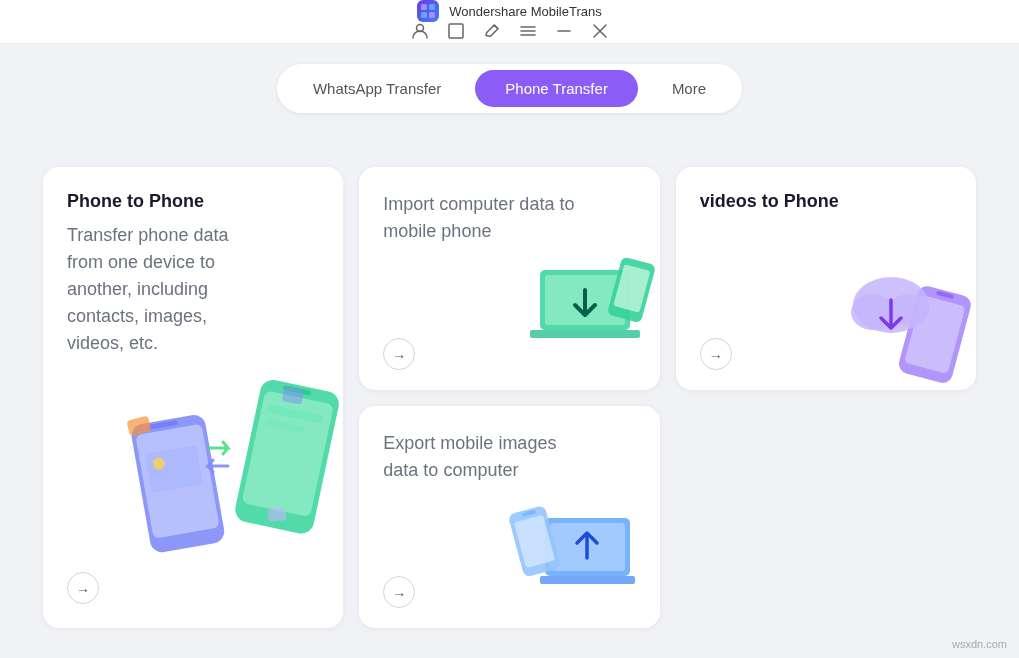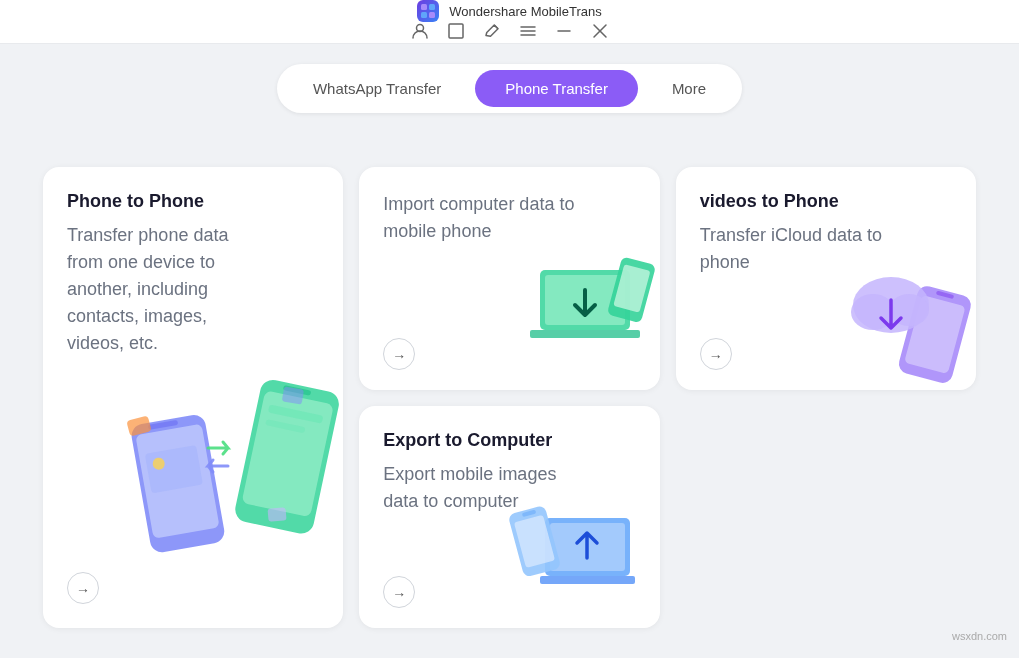--- a/index.html
+++ b/index.html
@@ -166,21 +166,21 @@
       right: 10px;
       width: 140px;
       height: 130px;
     }
 
     
     svg { overflow: visible; }
 
     .watermark {
       position: fixed;
-      bottom: 16px;
+      bottom: 8px;
       right: 12px;
       font-size: 11px;
       color: #aaa;
     }
   </style>
 </head>
 <body>
 
 <div class="title-bar">
   <div class="title-bar-left">
@@ -301,21 +301,20 @@
             <rect x="5" y="5" width="35" height="60" rx="6" fill="#34d399" opacity="0.9"></rect>
             <rect x="9" y="12" width="27" height="43" rx="3" fill="#d1fae5" opacity="0.7"></rect>
           </g>
         </svg>
       </div>
       <div class="card-arrow" style="margin-top: auto; position: absolute; bottom: 20px; left: 24px;">→</div>
     </div>
 
     <div class="card">
       <div class="card-title">videos to Phone</div>
-      <div class="card-desc">Transfer iCloud data to phone</div>
 
       <div class="icloud-img">
         <svg width="150" height="130" viewBox="0 0 150 130">
 
           <g transform="translate(60, 30) rotate(15, 40, 60)">
             <rect x="10" y="10" width="55" height="90" rx="10" fill="#a78bfa" opacity="0.9"></rect>
             <rect x="15" y="20" width="45" height="70" rx="5" fill="#ddd6fe" opacity="0.6"></rect>
             <rect x="28" y="12" width="18" height="4" rx="2" fill="#7c3aed" opacity="0.5"></rect>
           </g>
 
@@ -325,21 +324,20 @@
             <ellipse cx="68" cy="60" rx="20" ry="16" fill="#c4b5fd" opacity="0.85"></ellipse>
 
             <path d="M50 50 L50 78 M50 78 L40 68 M50 78 L60 68" stroke="#7c3aed" stroke-width="3.5" stroke-linecap="round" fill="none"></path>
           </g>
         </svg>
       </div>
       <div class="card-arrow" style="margin-top: auto; position: absolute; bottom: 20px; left: 24px;">→</div>
     </div>
 
     <div class="card">
-      <div class="card-title">Export to Computer</div>
       <div class="card-desc">Export mobile images data to computer</div>
 
       <div class="export-img">
         <svg width="160" height="130" viewBox="0 0 160 130">
 
           <g transform="translate(30, 20)">
             <rect x="5" y="10" width="85" height="58" rx="5" fill="#60a5fa" opacity="0.85"></rect>
             <rect x="10" y="15" width="75" height="48" rx="3" fill="#bfdbfe" opacity="0.6"></rect>
             <rect x="0" y="68" width="95" height="8" rx="2" fill="#3b82f6" opacity="0.7"></rect>
 

